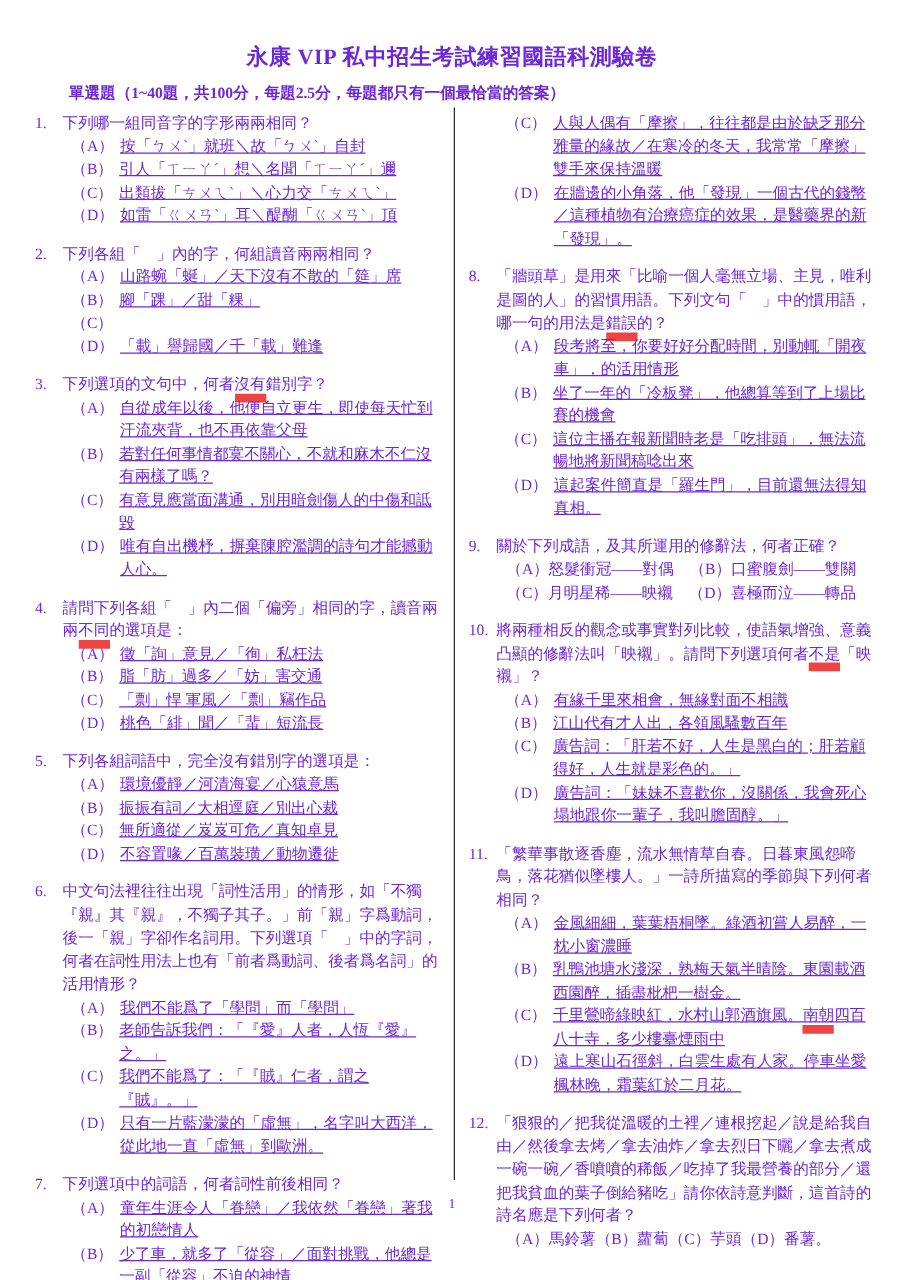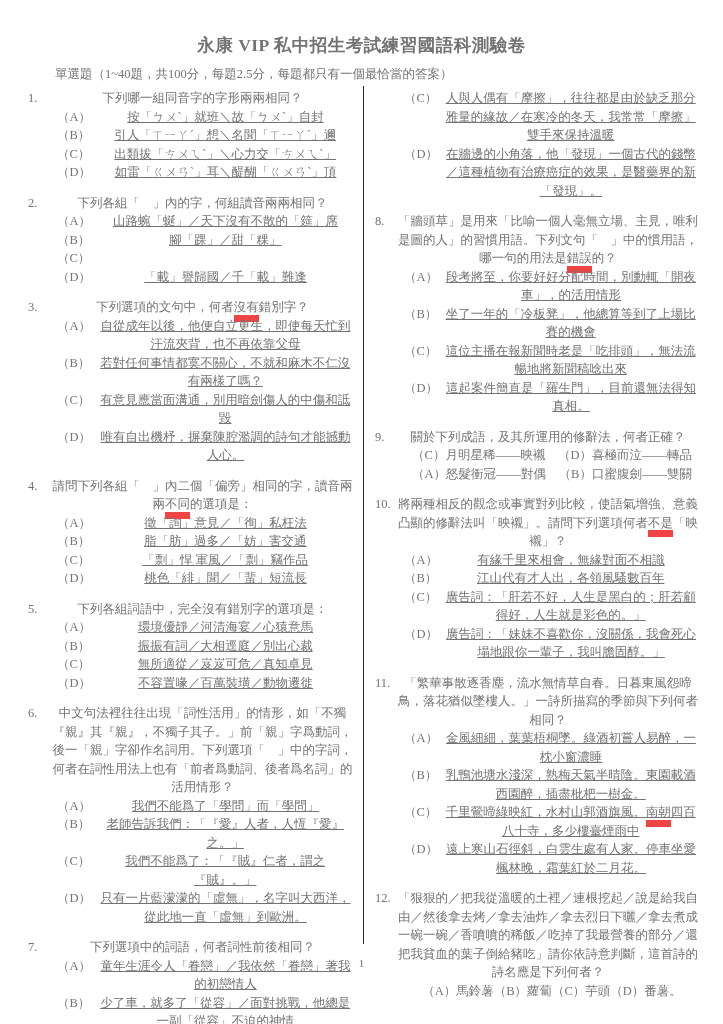--- a/index.html
+++ b/index.html
@@ -1,36 +1,36 @@
 <!DOCTYPE html>
 <html><head>
 <meta charset="utf-8">
 <style>
   html,body { margin:0; padding:0; background:#ffffff; }
   .page {
     position:relative; width:723px; height:1024px; margin:0 auto;
-    background:#ffffff; color:#737373; overflow:hidden;
+    background:#ffffff; color:#6d28d9; overflow:hidden;
     font-family:"Liberation Serif","DejaVu Serif",serif;
   }
   .title {
     margin:0; padding-top:33px; text-align:center;
     font-size:17.5px; font-weight:700; letter-spacing:0.5px;
   }
-  .subtitle { margin:9px 0 0 55px; font-size:12.5px; }
+  .subtitle { margin:9px 0 0 55px; font-size:12.5px;font-weight:bold; }
   .columns { display:flex; margin-top:6px; }
   .col { box-sizing:border-box; }
   .col-left  { width:363px; padding:0 8px 0 28px; }
   .col-right { width:360px; padding:0 24px 0 12px; }
   .divider {
     position:absolute; left:363px; top:86px; width:1px; height:858px;
     background:#2b2b2b;
   }
   .q { display:flex; font-size:12.5px; line-height:18.5px; margin-bottom:12px; }
   .q-num { width:22px; flex-shrink:0; }
-  .q-body { flex:1; min-width:0;text-align:center; }
+  .q-body { flex:1; min-width:0; }
   .opt { display:flex; margin-left:7px; }
   .opt-label { flex-shrink:0; margin-right:5px; white-space:nowrap; }
   .opt-text { flex:1; min-width:0;text-decoration:underline; }
   .inline-opts { margin-left:8px; }
   .u { border-bottom:7px solid #ef4444; padding-bottom:0.5px; }
   .page-number {
     position:absolute; left:0; right:0; top:957px;
     text-align:center; font-size:11px;
   }
 </style>
@@ -221,22 +221,22 @@
             <div class="opt">
               <span class="opt-label">（D）</span>
               <span class="opt-text"><span>這起案件簡直是「羅生門」，目前還無法得知真相。</span></span>
             </div>
           </div>
         </div>
         <div class="q">
           <div class="q-num">9.</div>
           <div class="q-body">
             <div class="stem"><span>關於下列成語，及其所運用的修辭法，何者正確？</span></div>
+            <div class="inline-opts"><span>（A）怒髮衝冠——對偶　（B）口蜜腹劍——雙關</span></div>
             <div class="inline-opts"><span>（C）月明星稀——映襯　（D）喜極而泣——轉品</span></div>
-            <div class="inline-opts"><span>（A）怒髮衝冠——對偶　（B）口蜜腹劍——雙關</span></div>
           </div>
         </div>
         <div class="q">
           <div class="q-num">10.</div>
           <div class="q-body">
             <div class="stem"><span>將兩種相反的觀念或事實對列比較，使語氣增強、意義凸顯的修辭法叫「映襯」。請問下列選項何者</span><span class="u">不是</span><span>「映襯」？</span></div>
             <div class="opt">
               <span class="opt-label">（A）</span>
               <span class="opt-text"><span>有緣千里來相會，無緣對面不相識</span></span>
             </div>

